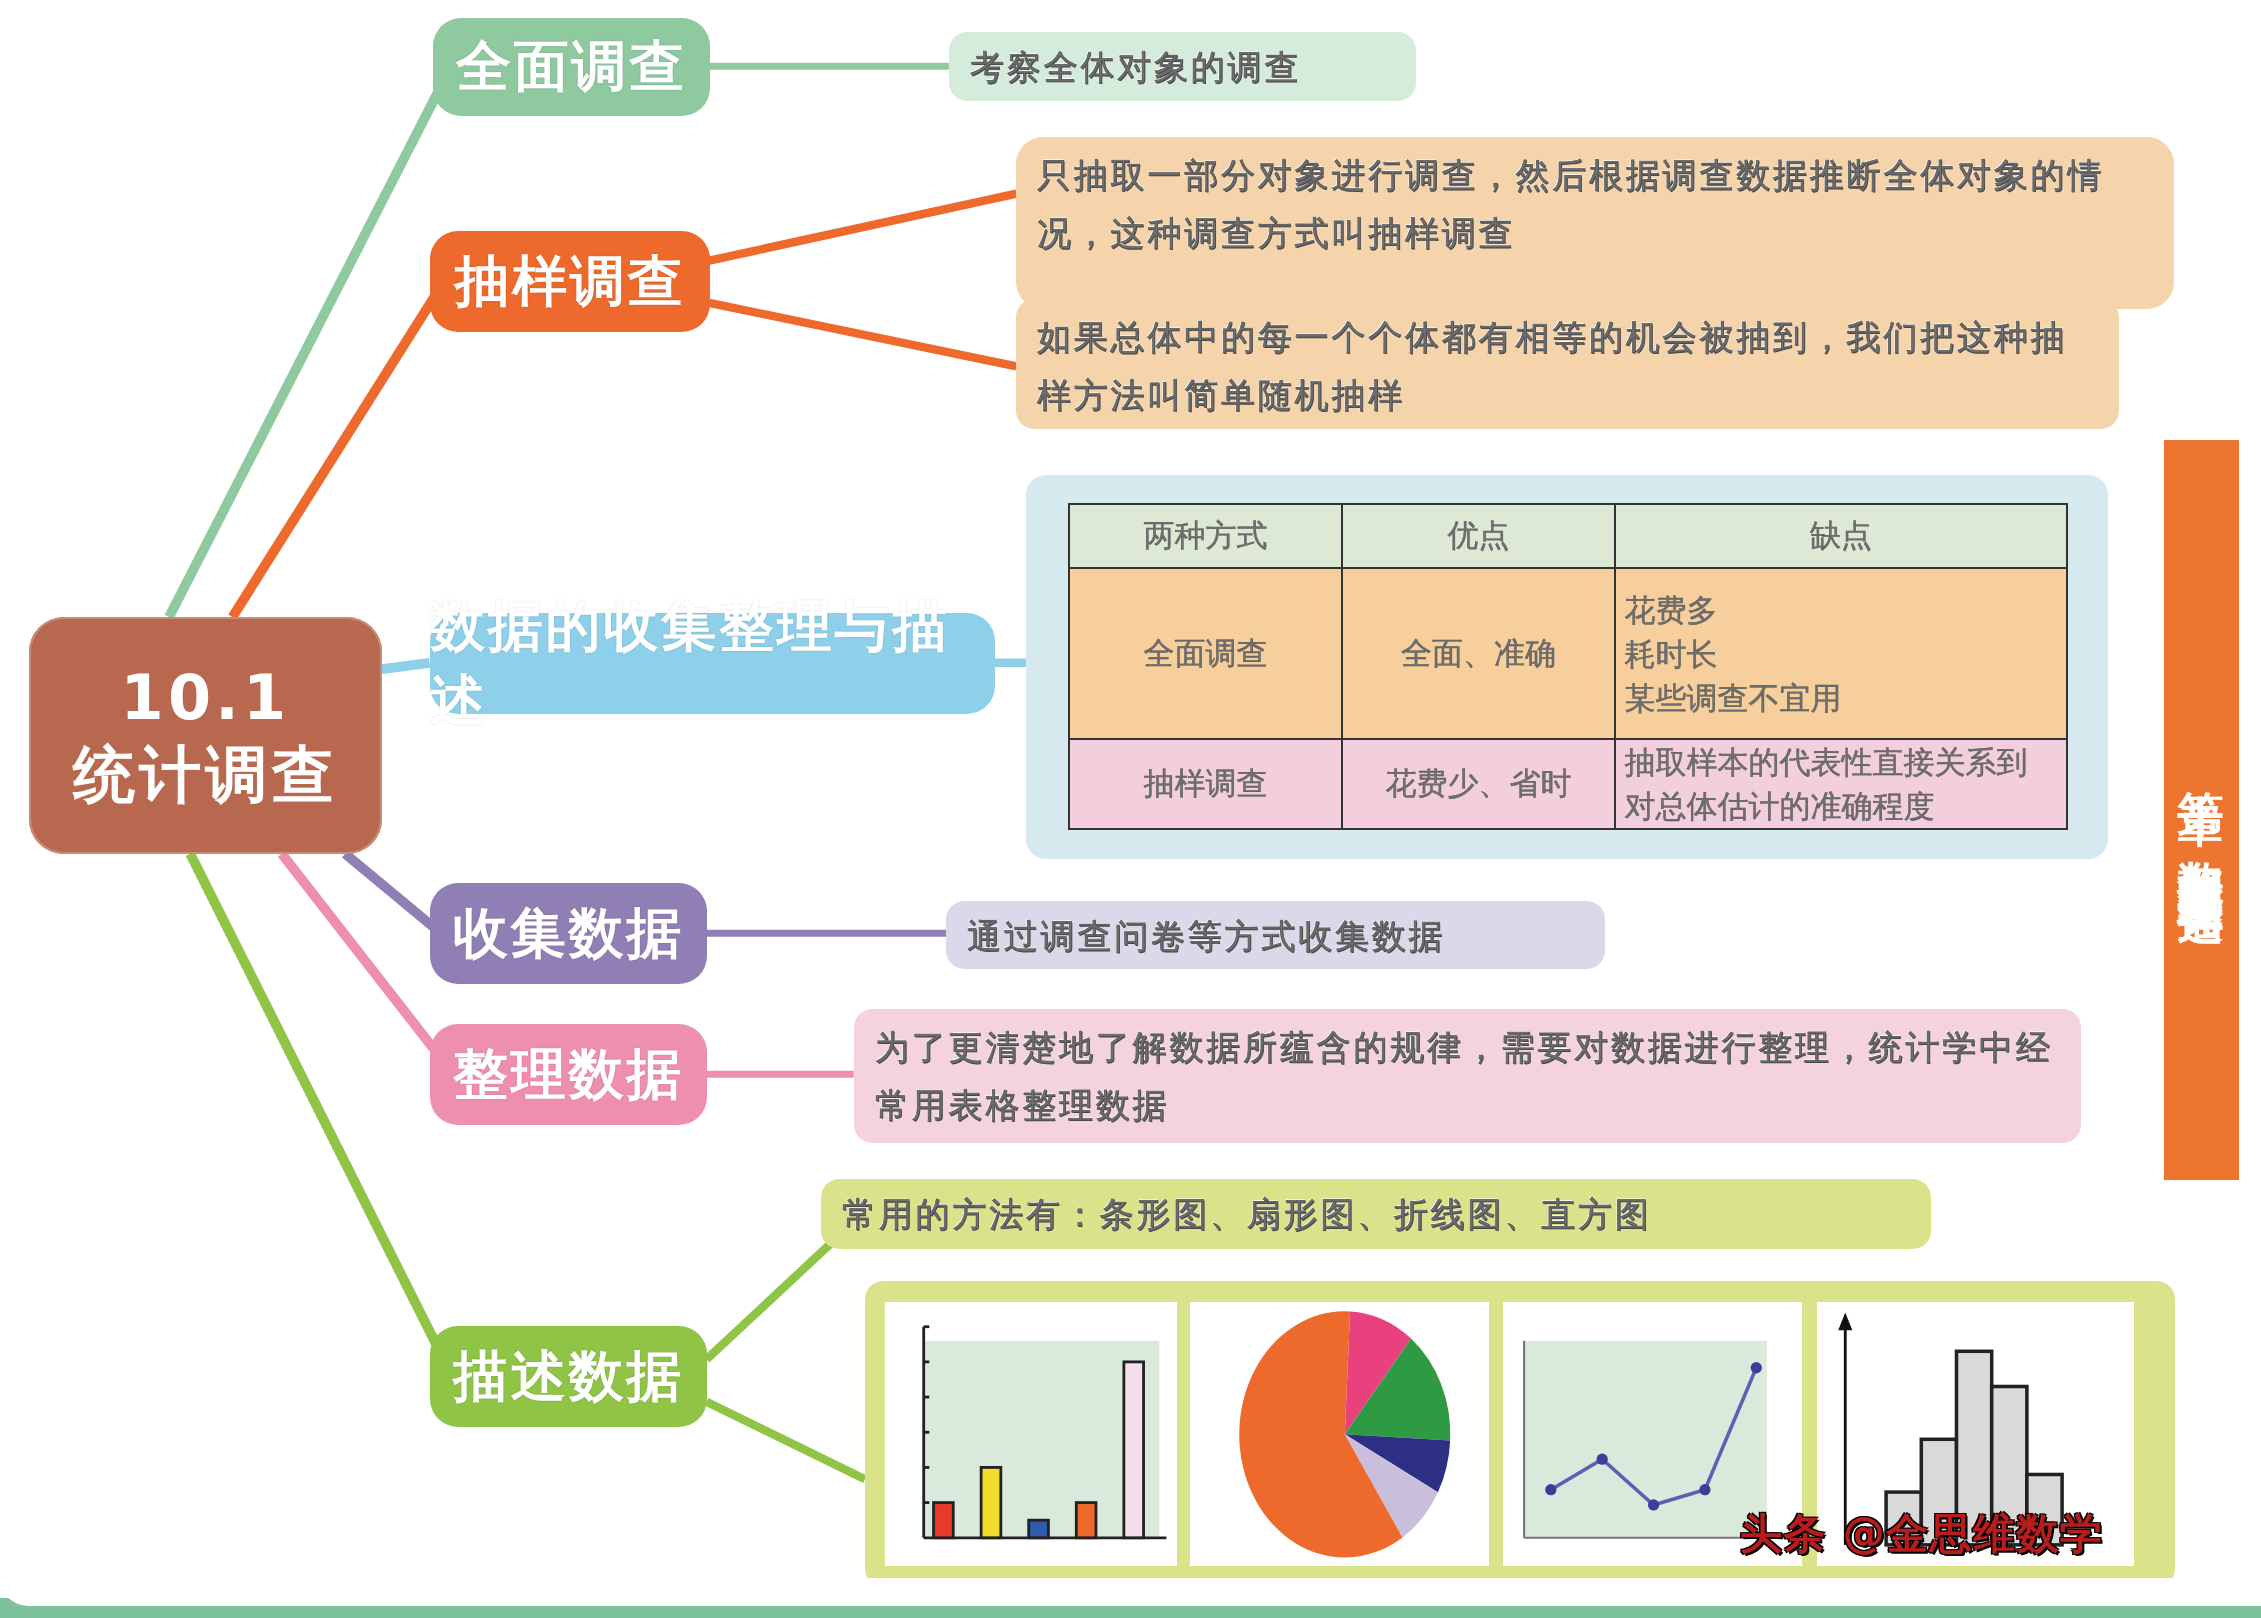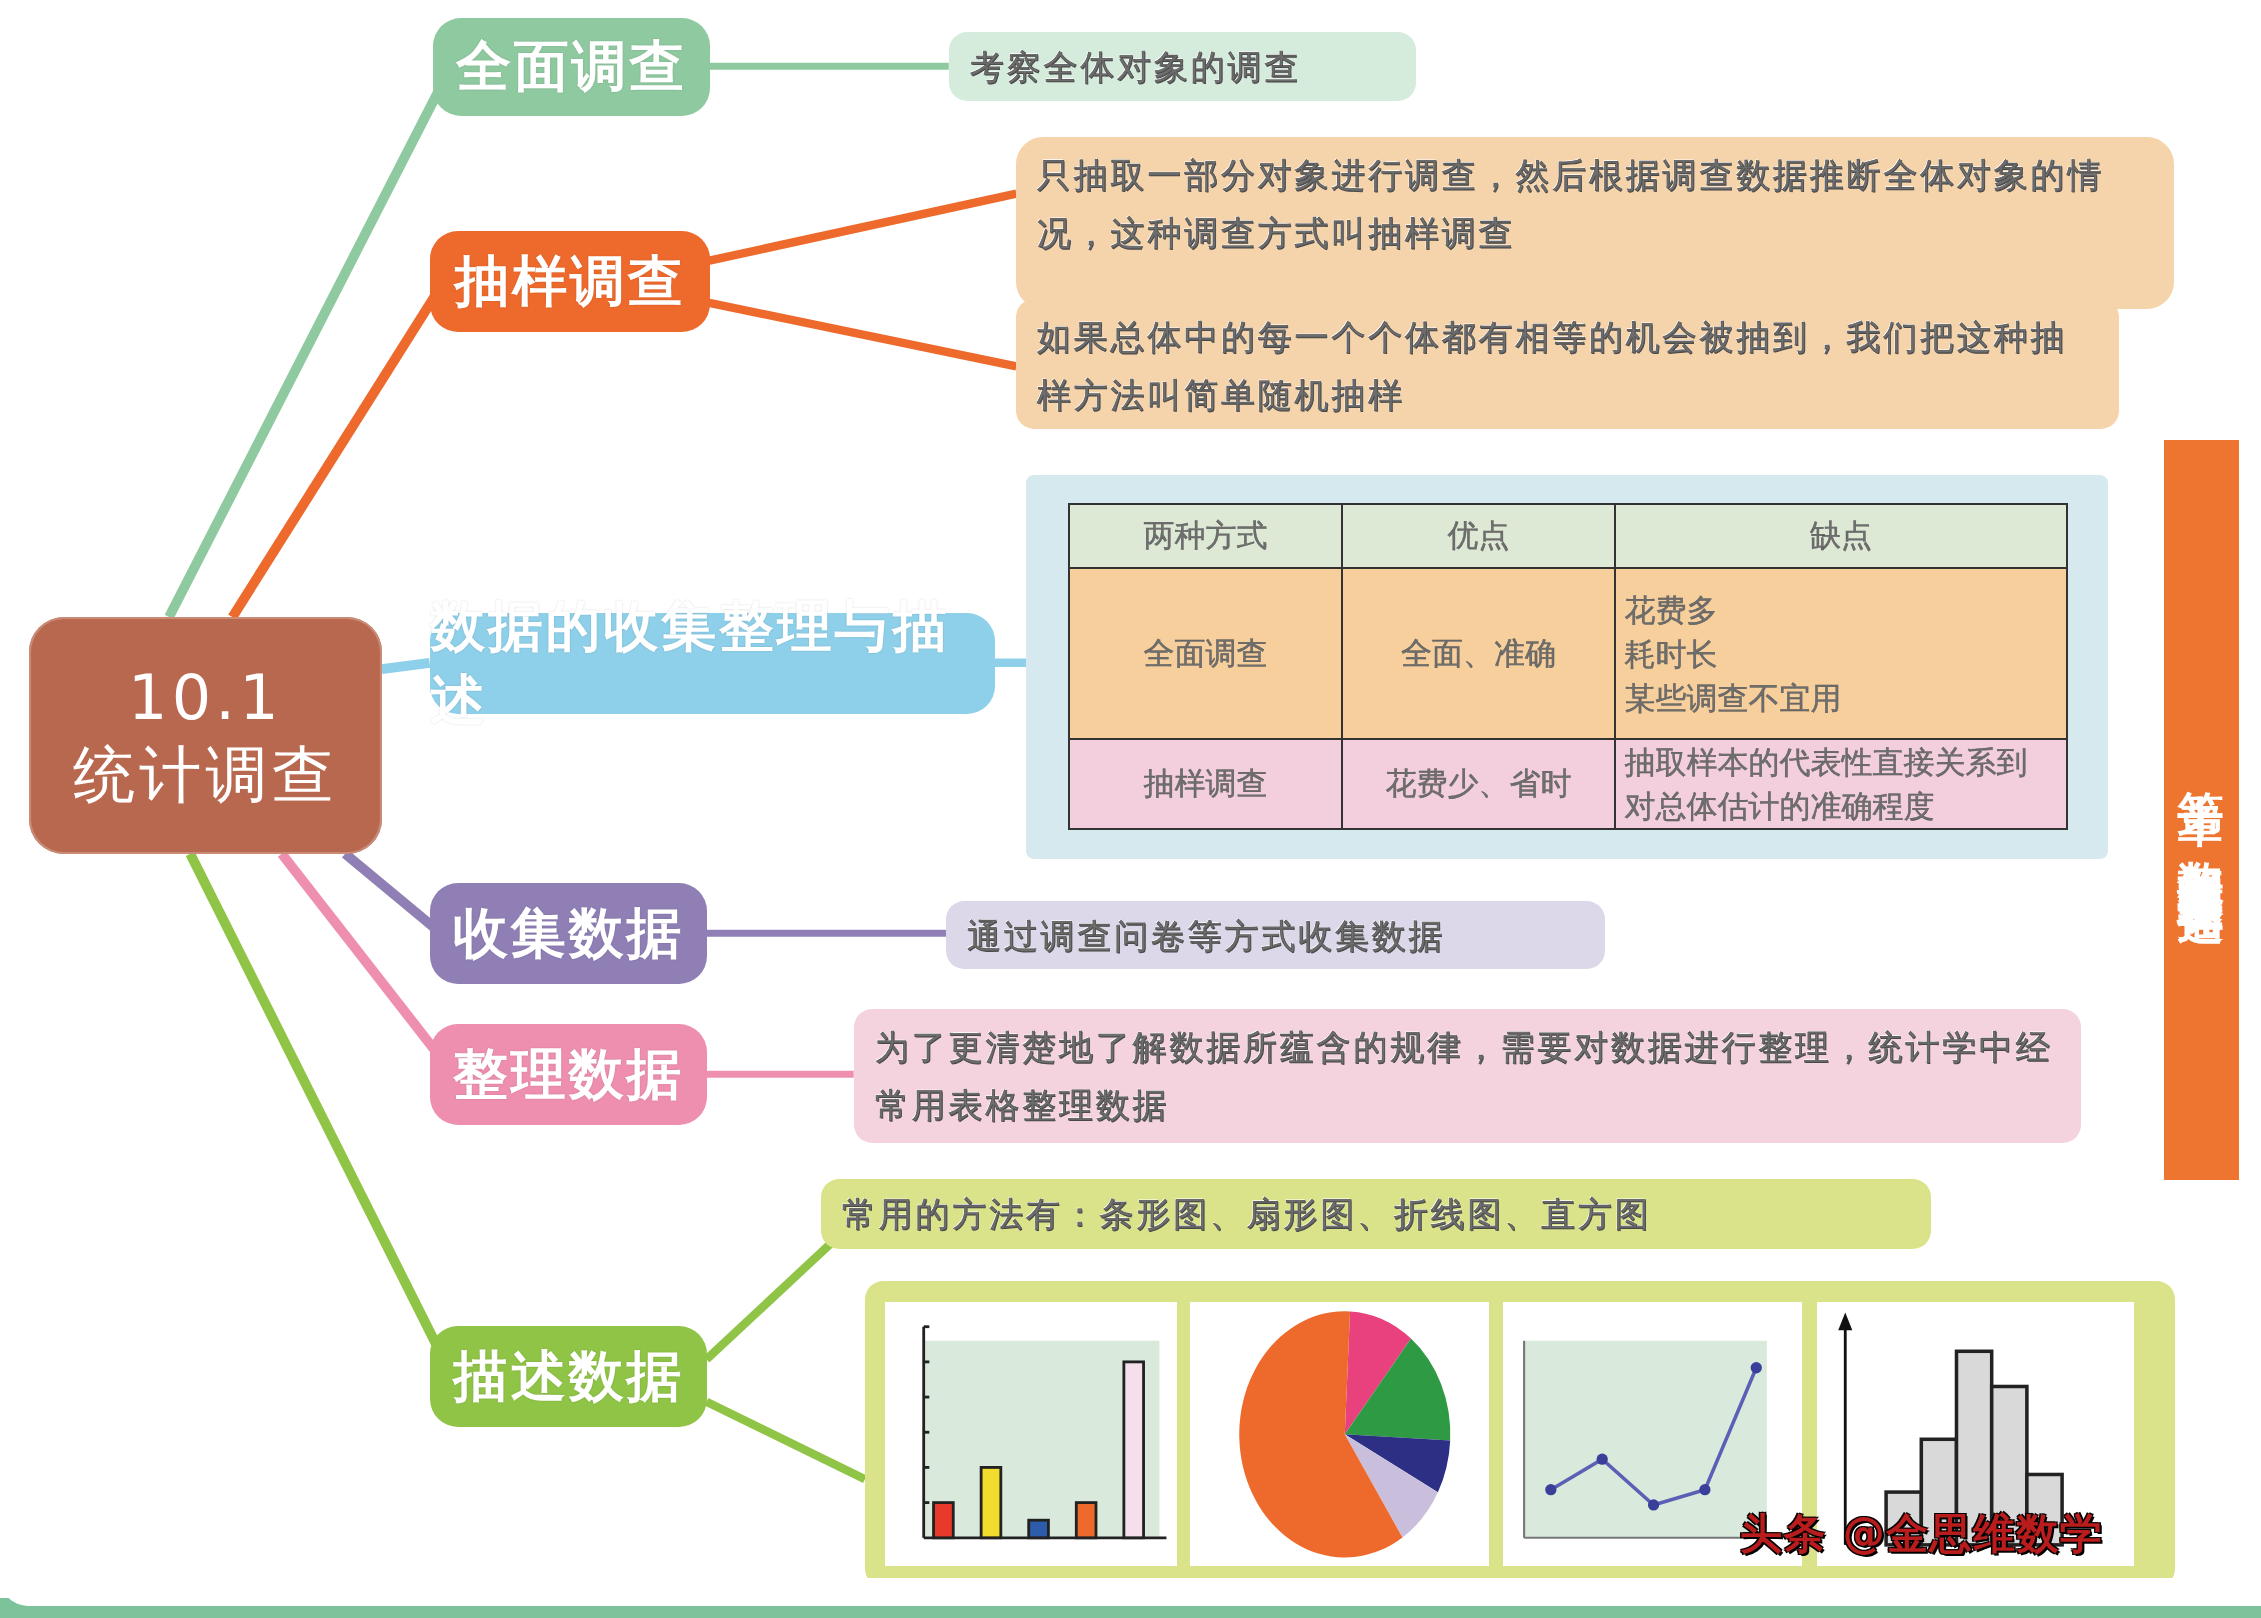--- a/index.html
+++ b/index.html
@@ -19,32 +19,32 @@
     position:absolute; box-sizing:border-box; border-radius:18.3px;
     color:#6e6e6e; font-size:34px; line-height:58px; letter-spacing:2.8px;
     padding:8.5px 21px;
     text-shadow: 0.7px 0.7px 0 #444, -0.7px -0.7px 0 #fff;
     -webkit-text-stroke: 0.7px #555;
   }
   .root {
     position:absolute; left:29px; top:617px; width:353px; height:237px;
     background:#b8684f; border-radius:35px;
     display:flex; flex-direction:column; align-items:center; justify-content:center;
-    color:#fff; font-weight:normal; font-size:62px; line-height:77px; letter-spacing:4.2px;
+    color:#fff; font-weight:bold; font-size:62px; line-height:77px; letter-spacing:4.2px;
     box-shadow: 0 0 0 2.1px #c98a76 inset;
   }
   .chapter {
     position:absolute; left:2164px; top:440px; width:75px; height:740px;
     background:#ee7530; color:#fff; font-weight:bold; font-size:46px;
     writing-mode:vertical-rl; text-orientation:upright;
     display:flex; align-items:center; justify-content:center; letter-spacing:4.2px;
   }
   .table-panel {
     position:absolute; left:1026px; top:475px; width:1082px; height:384px;
-    background:#d6e9ef; border-radius:8px;
+    background:#d6e9ef; border-radius:20px;
   }
   table.cmp {
     position:absolute; left:42px; top:28px; width:1000px; height:324px;
     border-collapse:collapse; font-size:31px; color:#6e6e6e;
     -webkit-text-stroke: 0.4px #555;
   }
   table.cmp td, table.cmp th {
     border:2.8px solid #333; text-align:center; font-weight:normal; padding:0 8.5px;
   }
   table.cmp th { background:#dde9d5; height:62px; }

